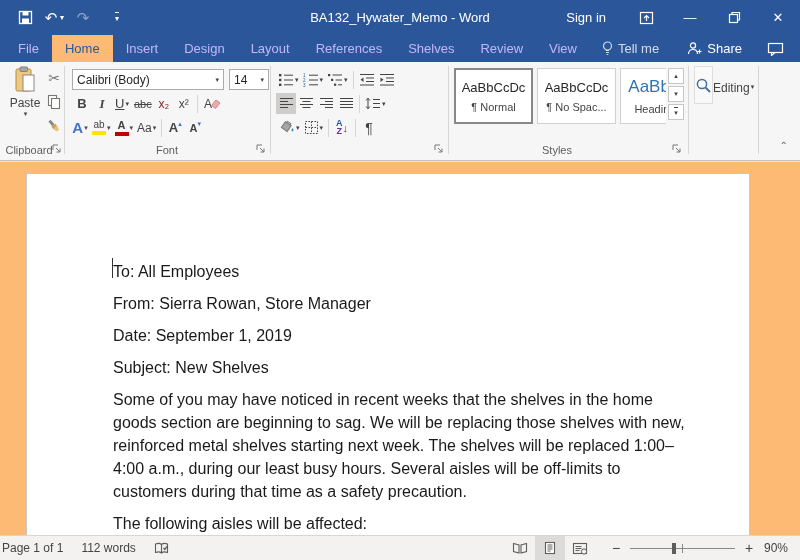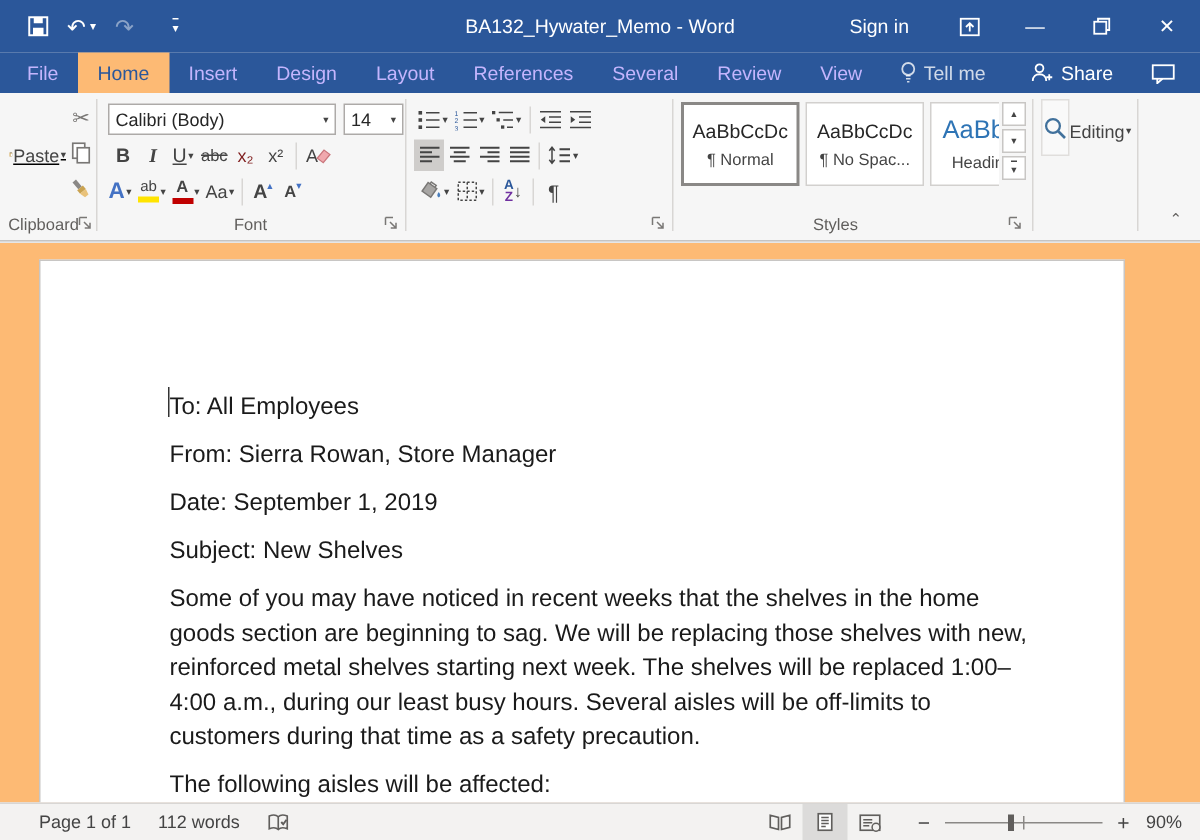--- a/index.html
+++ b/index.html
@@ -34,21 +34,21 @@
   .launcher { position:absolute; top:82px; width:12px; height:12px; }
   .rrow { position:absolute; display:flex; align-items:center; }
   .rbtn { height:21px; min-width:20px; display:flex; align-items:center; justify-content:center; color:#444; font-size:13px; padding:0 2px; }
   .rbtn.on { background:#cfcdcb; }
   .caret { font-size:7px; color:#444; margin-left:1px; }
   .combo { background:#fff; border:1px solid #adaaa8; height:21px; display:flex; align-items:center; font-size:12px; color:#262626; padding:0 4px; }
   .combo .caret { margin-left:auto; }
   .minisep { width:1px; height:18px; background:#d8d6d4; margin:0 3px; }
 
   
-  #paste-btn { position:absolute; left:6px; top:4px; width:38px; height:74px; display:flex; flex-direction:row; align-items:center;text-decoration:underline; }
+  #paste-btn { position:absolute; left:6px; top:4px; width:38px; height:74px; display:flex; flex-direction:column; align-items:center; }
   #paste-btn .plabel { font-size:12px; color:#444; margin-top:2px; }
   .minicol-btn { position:absolute; left:44px; width:20px; height:22px; display:flex; align-items:center; justify-content:center; }
 
   
   .fx { font-weight:bold; font-size:13px; color:#444; }
   .barstack { display:flex; flex-direction:column; align-items:center; line-height:1; }
   .barstack .bar { width:14px; height:4px; margin-top:1px; }
 
   
   .stylecard { width:79px; height:56px; background:#fff; border:1px solid #d2d0ce; display:flex; flex-direction:column; align-items:center; justify-content:center; overflow:hidden; flex:none; }
@@ -137,21 +137,21 @@
     </div>
   </div>
 
   <div id="tabrow">
     <div class="tab" style="padding-left:18px;">File</div>
     <div class="tab active">Home</div>
     <div class="tab">Insert</div>
     <div class="tab">Design</div>
     <div class="tab">Layout</div>
     <div class="tab">References</div>
-    <div class="tab">Several</div>
+    <div class="tab">Shelves</div>
     <div class="tab">Review</div>
     <div class="tab">View</div>
     <div class="tellme">
       <svg width="11" height="15" viewBox="0 0 11 15">
         <circle cx="5.5" cy="5" r="4" fill="none" stroke="rgba(255,255,255,.78)" stroke-width="1.2"></circle>
         <path d="M4 9.5 h3 M4 11.5 h3 M4.7 13.5 h1.6" stroke="rgba(255,255,255,.78)" stroke-width="1.1" fill="none"></path>
       </svg>
       <span>Tell me</span>
     </div>
     <div class="tabspacer"></div>
@@ -468,21 +468,21 @@
 reinforced metal shelves starting next week. The shelves will be replaced 1:00–
 4:00 a.m., during our least busy hours. Several aisles will be off-limits to
 customers during that time as a safety precaution.</p>
         <p>The following aisles will be affected:</p>
       </div>
     </div>
   </div>
 
   <div id="statusbar">
     <div class="sb-left">
-      <div class="sb-item" style="padding-left:26px;">Page 1 of 1</div>
+      <div class="sb-item" style="padding-left:2px;">Page 1 of 1</div>
       <div class="sb-item">112 words</div>
       <div class="sb-item">
         <svg width="16" height="13" viewBox="0 0 16 13">
           <path d="M1.5 2 c2.5 -1 4.5 -1 6 .5 c1.5 -1.5 3.5 -1.5 6 -.5 v8.5 c-2.5 -1 -4.5 -1 -6 .5 c-1.5 -1.5 -3.5 -1.5 -6 -.5 z" fill="none" stroke="#605e5c" stroke-width="1.1"></path>
           <path d="M7.5 2.5 v8.5" stroke="#605e5c" stroke-width="1.1"></path>
           <path d="M9.5 6 l1.3 1.5 L13 4.5" fill="none" stroke="#605e5c" stroke-width="1.3"></path>
         </svg>
       </div>
     </div>
     <div class="sb-right">

